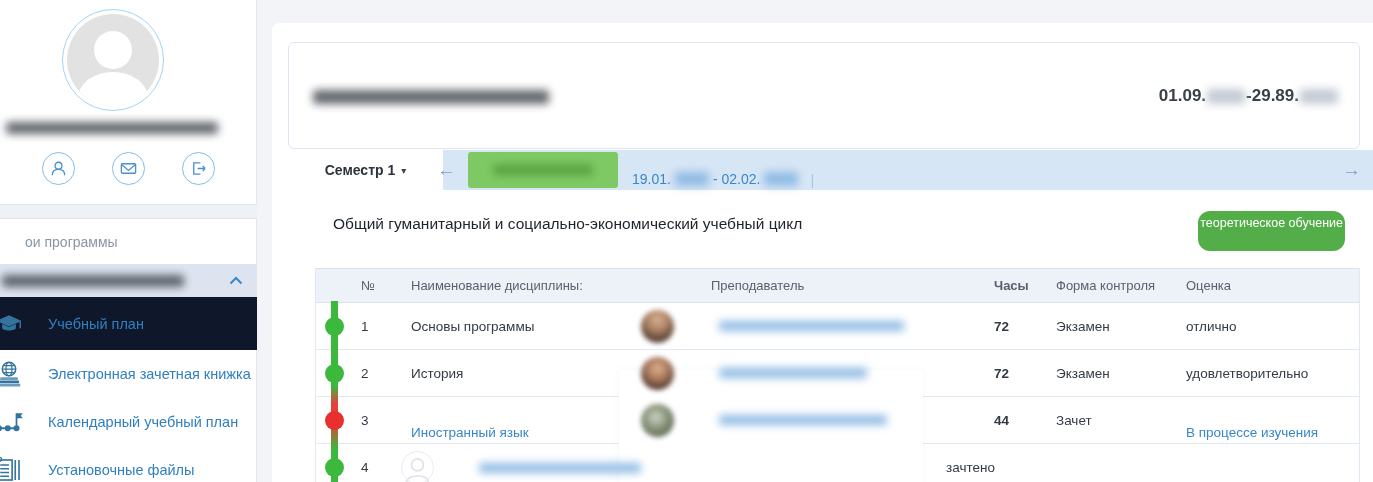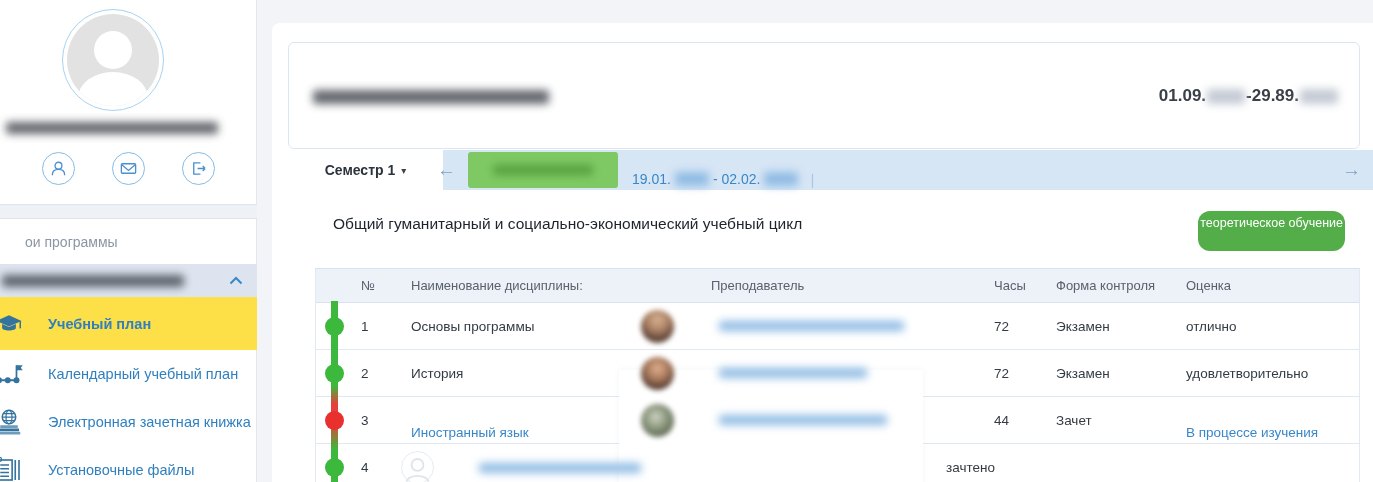--- a/index.html
+++ b/index.html
@@ -25,21 +25,21 @@
     display:flex; align-items:center; justify-content:center; background:#fff; cursor:pointer; }
   .sb-band { position:absolute; left:0; top:204px; width:257px; height:15px; background:#eef1f5;
     border-top:1px solid #e3e7ec; border-bottom:1px solid #e0e4ea; }
   .sb-section-label { position:absolute; left:5px; top:234px; font-size:14px; color:#8a96a5;margin-left:20px; }
   .sb-program { position:absolute; left:0; top:264px; width:257px; height:33px; background:#dde4ef;
     display:flex; align-items:center; cursor:pointer; }
   .sb-program .smudge { width:182px; height:12px; margin-left:2px; }
   .sb-program svg { position:absolute; right:14px; }
   .sb-nav { position:absolute; left:0; top:297px; width:257px; }
   .sb-item { height:48px; display:flex; align-items:center; cursor:pointer; position:relative; }
-  .sb-item.active { background:#fde047; height:53px;font-weight:bold; }
+  .sb-item.active { background:#0f172a; height:53px; }
   .sb-item .sb-icon { position:absolute; left:-6px; width:30px; height:30px; }
   .sb-item .sb-label { margin-left:48px; font-size:14.5px; color:#3080c0; }
 
   
   .card { position:absolute; left:272px; top:23px; width:1101px; height:459px;
     background:#fff; border-top-left-radius:8px; }
   .prog-header { position:absolute; left:16px; top:19px; width:1072px; height:107px;
     border:1px solid #dee5f2; border-radius:6px; }
   .prog-title { position:absolute; left:24px; top:47px; width:236px; height:14px; }
   .prog-dates { position:absolute; right:20px; top:43px; font-size:17px; font-weight:600; color:#3a4048;
@@ -75,21 +75,21 @@
     border-top:1px solid #d9e2ef; border-bottom:1px solid #d9e2ef;
     font-size:13px; color:#59616e; }
   .t-body { position:relative; }
   .t-row { display:flex; height:47px; align-items:center; border-bottom:1px solid #e0e8f3;
     font-size:13.5px; color:#333b44; }
   .c0 { width:35px; flex:none; height:100%; position:relative; }
   .c1 { width:50px; flex:none; padding-left:10px; }
   .c2 { width:240px; flex:none; padding-left:10px; }
   .c3 { width:353px; flex:none; position:relative; z-index:5; display:flex; align-items:center; height:100%; }
   .c3.head-pad { display:block; height:auto; padding-left:70px; z-index:auto; }
-  .c4 { width:62px; flex:none; }
+  .c4 { width:62px; flex:none;font-weight:bold; }
   .c5 { width:130px; flex:none; }
   .c6 { flex:1; }
   .link { color:#3787c9; cursor:pointer;margin-top:25px; }
   .timeline-bar { position:absolute; left:15px; top:-2px; width:7px; height:181px; z-index:1;
     background:linear-gradient(to bottom,#3cb83c 0px,#3cb83c 85px,#e6403a 103px,#e6403a 122px,#3cb83c 148px,#3cb83c 100%); }
   .dot { position:absolute; left:9px; top:14px; width:19px; height:19px; border-radius:50%; z-index:2; }
   .dot.green { background:#3cb83c; }
   .dot.red { background:#e8312f; }
   .t-av { width:33px; height:33px; border-radius:50%; flex:none; filter:blur(2.5px); }
   .t-av.av1 { background:radial-gradient(circle at 50% 30%,#d6b193 0%,#b18668 35%,#5d4437 70%,#7b6a5e 100%); }
@@ -153,42 +153,42 @@
             <path d="M2 9.5L12 5l10 4.5L12 14z" fill="#33749f"></path>
             <path d="M6.5 12v3.2c0 1.1 2.5 2 5.5 2s5.5-.9 5.5-2V12l-5.5 2.4z" fill="#33749f"></path>
             <rect x="20.4" y="9.5" width="1.2" height="6" fill="#33749f"></rect>
           </svg>
       </span>
       <span class="sb-label">Учебный план</span>
     </div>
     <div class="sb-item">
       <span class="sb-icon">
         <svg width="30" height="30" viewBox="0 0 24 24">
+            <circle cx="12" cy="8" r="5.4" fill="none" stroke="#33749f" stroke-width="1.2"></circle>
+            <ellipse cx="12" cy="8" rx="2.4" ry="5.4" fill="none" stroke="#33749f" stroke-width="1"></ellipse>
+            <path d="M6.8 8h10.4M7.4 5.2h9.2M7.4 10.8h9.2" stroke="#33749f" stroke-width="1"></path>
+            <rect x="5" y="14.6" width="14" height="2.2" fill="#6d9cbd"></rect>
+            <rect x="4" y="17.2" width="16" height="2.2" fill="#33749f"></rect>
+            <rect x="3" y="19.8" width="18" height="2.2" fill="#6d9cbd"></rect>
+          </svg>
+      </span>
+      <span class="sb-label">Электронная зачетная книжка</span>
+    </div>
+    <div class="sb-item">
+      <span class="sb-icon">
+        <svg width="30" height="30" viewBox="0 0 24 24">
             <path d="M1 17h18" stroke="#33749f" stroke-width="1.6"></path>
             <circle cx="4" cy="17" r="2.4" fill="#33749f"></circle>
             <circle cx="11" cy="17" r="2.4" fill="#33749f"></circle>
             <circle cx="18" cy="17" r="2.4" fill="#33749f"></circle>
             <path d="M18 16V5" stroke="#33749f" stroke-width="1.4"></path>
             <path d="M18 5h5l-1.6 2L23 9h-5z" fill="#33749f"></path>
           </svg>
       </span>
       <span class="sb-label">Календарный учебный план</span>
-    </div>
-    <div class="sb-item">
-      <span class="sb-icon">
-        <svg width="30" height="30" viewBox="0 0 24 24">
-            <circle cx="12" cy="8" r="5.4" fill="none" stroke="#33749f" stroke-width="1.2"></circle>
-            <ellipse cx="12" cy="8" rx="2.4" ry="5.4" fill="none" stroke="#33749f" stroke-width="1"></ellipse>
-            <path d="M6.8 8h10.4M7.4 5.2h9.2M7.4 10.8h9.2" stroke="#33749f" stroke-width="1"></path>
-            <rect x="5" y="14.6" width="14" height="2.2" fill="#6d9cbd"></rect>
-            <rect x="4" y="17.2" width="16" height="2.2" fill="#33749f"></rect>
-            <rect x="3" y="19.8" width="18" height="2.2" fill="#6d9cbd"></rect>
-          </svg>
-      </span>
-      <span class="sb-label">Электронная зачетная книжка</span>
     </div>
     <div class="sb-item">
       <span class="sb-icon">
         <svg width="30" height="30" viewBox="0 0 24 24">
             <rect x="2.5" y="4" width="12" height="16" fill="none" stroke="#33749f" stroke-width="1.3"></rect>
             <circle cx="4.5" cy="3.5" r="1.6" fill="none" stroke="#33749f" stroke-width="1"></circle>
             <path d="M5 8h7M5 11h7M5 14h7M5 17h7" stroke="#33749f" stroke-width="1.2"></path>
             <path d="M17 4v16M20 4v16" stroke="#33749f" stroke-width="1.3"></path>
           </svg>
       </span>

